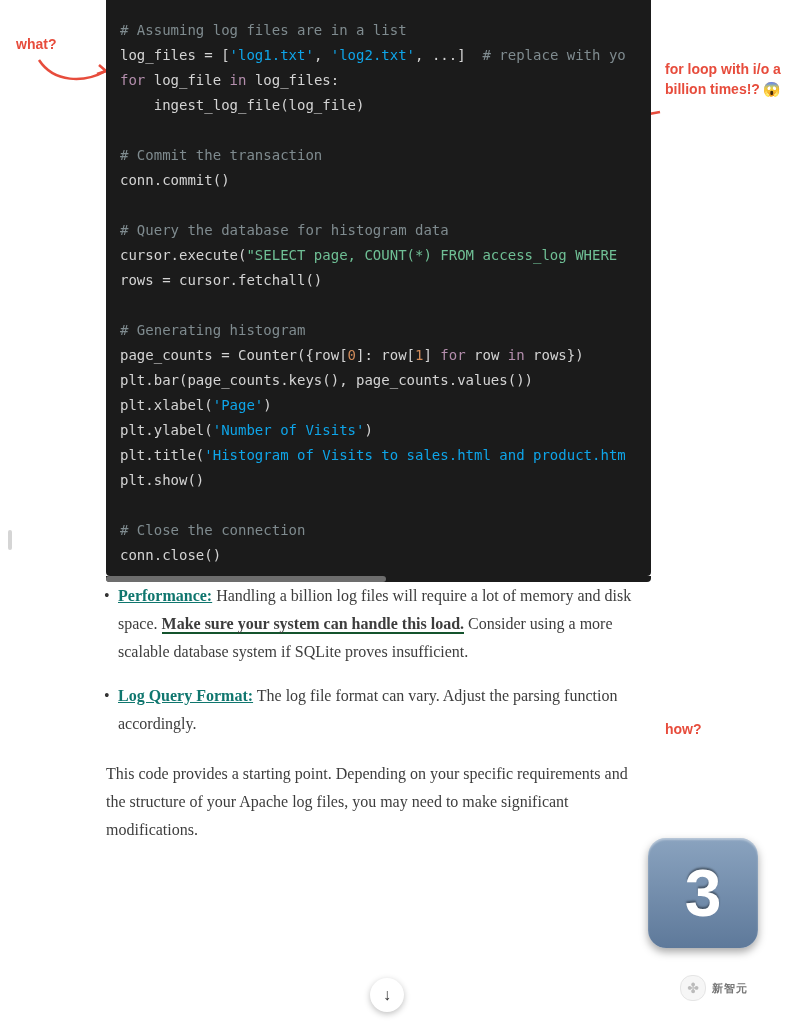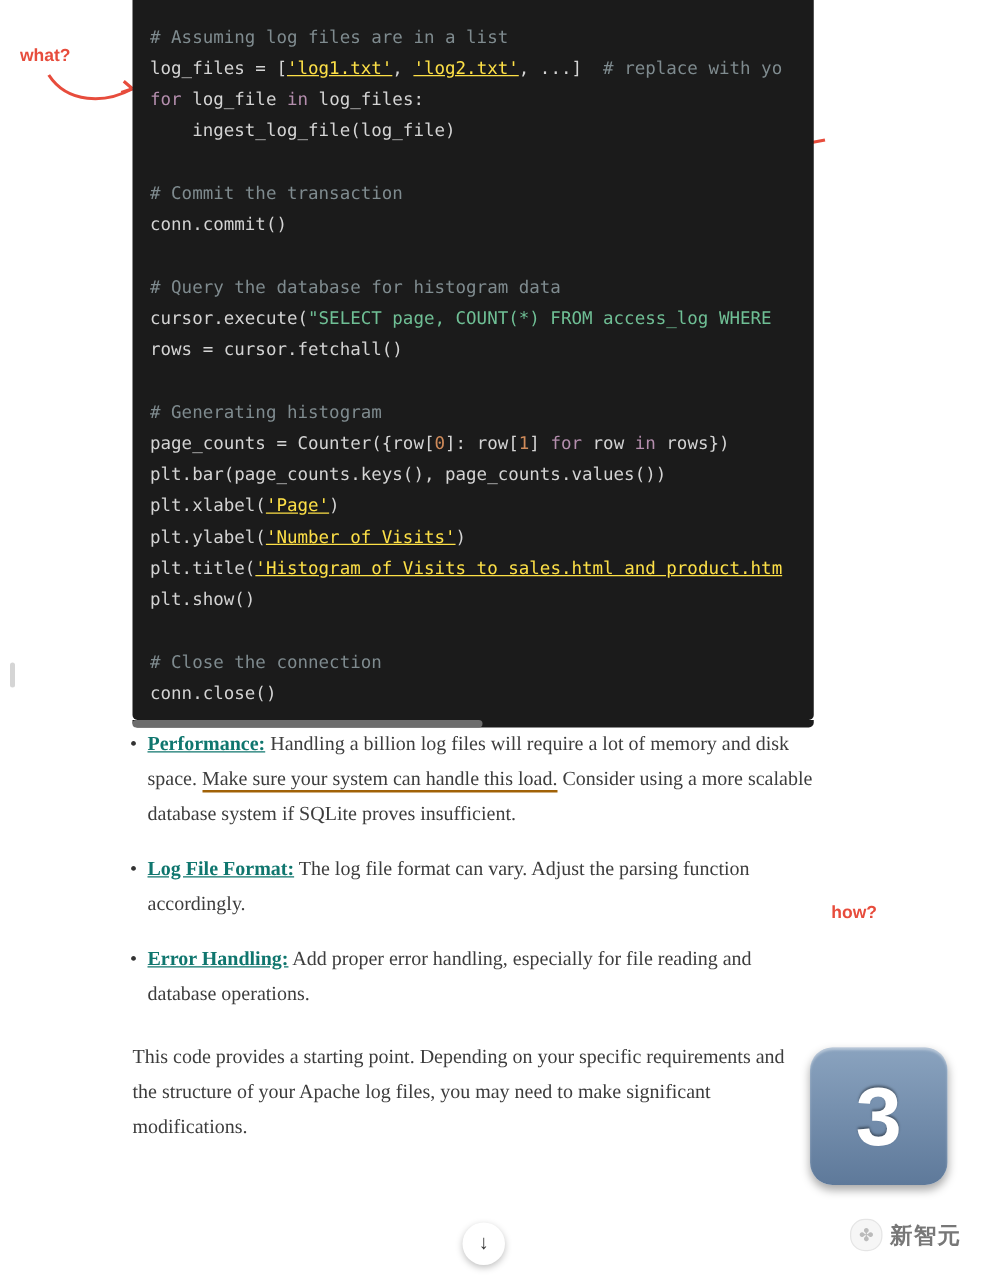--- a/index.html
+++ b/index.html
@@ -50,21 +50,21 @@
     left: 0;
     top: 0;
     width: 280px;
     height: 6px;
     background: #6d6d6d;
     border-radius: 3px;
   }
 
   .tok-comment { color: #7f8b8f; }
   .tok-key     { color: #b48ead; text-align: center; }   
-  .tok-str     { color: #fde047; text-decoration: underline; }   
+  .tok-str     { color: #0ea5e9; }   
   .tok-num     { color: #d08b5a; }   
   .tok-sql     { color: #6fbf95; }   
 
   .heading {
     margin: 36px 0 20px 0;
     font-weight: 700;
     font-size: 17px;
     color: #2b2b2b;
     font-family: Georgia, "Times New Roman", serif;
   }
@@ -94,21 +94,22 @@
 
   .summary {
     margin-top: 22px;
     font-size: 16px;
     line-height: 28px;
     color: #3d3d3d;
     font-family: Georgia, "Times New Roman", serif;
   }
 
   .underline-red {
-    border-bottom: 2px solid #a16207;
+    border-bottom: 2px solid #14532d;
+    font-weight: bold;
   }
 
   
   .annot {
     position: absolute;
     color: #e74c3c;
     font-weight: 700;
     font-size: 14px;
     line-height: 1.4;
     font-family: "Comic Sans MS", "Marker Felt", cursive, sans-serif;
@@ -185,36 +186,37 @@
     border-radius: 12px;
     background: #f6f6f6;
     display: inline-flex;
     align-items: center;
     justify-content: center;
     font-size: 14px;
     color: #bbb;
     border: 1px solid #e5e5e5;
   }
   .wm-text {
-    font-size: 18px;
+    font-size: 11px;
     font-weight: 700;
     color: #777;
     letter-spacing: 1px;
     font-family: Liberation Mono, monospace;
   }
 
 </style>
 </head>
 <body>
 
 <div class="page">
 
   <div class="left-scroll"></div>
 
   <div class="annot annot-what">what?</div>
+  <div class="annot annot-loop">for loop with i/o a billion times!? 😱</div>
   <div class="annot annot-how">how?</div>
 
   <svg class="arrow-svg" style="left:34px; top:55px;" width="78" height="32" viewBox="0 0 78 32">
     <path d="M5 5 C 20 28, 50 28, 72 16" stroke="#e74c3c" stroke-width="2.5" fill="none"></path>
     <path d="M72 16 l-7 -6 m7 6 l-9 3" stroke="#e74c3c" stroke-width="2.5" fill="none"></path>
   </svg>
 
   <svg class="arrow-svg" style="left:360px; top:72px;" width="308" height="58" viewBox="0 0 308 58">
     <path d="M300 40 C 230 55, 120 42, 10 8" stroke="#e74c3c" stroke-width="2.5" fill="none"></path>
     <path d="M10 8 l10 -2 m-10 2 l6 9" stroke="#e74c3c" stroke-width="2.5" fill="none"></path>
@@ -223,22 +225,21 @@
   <div class="main-col">
 
     <div class="code-block" id="code-block"><div><span class="tok-comment"># Assuming log files are in a list</span></div><div><span>log_files = [</span><span class="tok-str">'log1.txt'</span><span>, </span><span class="tok-str">'log2.txt'</span><span>, ...]  </span><span class="tok-comment"># replace with yo</span></div><div><span class="tok-key">for</span><span> log_file </span><span class="tok-key">in</span><span> log_files:</span></div><div><span>    ingest_log_file(log_file)</span></div><div><span> </span></div><div><span class="tok-comment"># Commit the transaction</span></div><div><span>conn.commit()</span></div><div><span> </span></div><div><span class="tok-comment"># Query the database for histogram data</span></div><div><span>cursor.execute(</span><span class="tok-sql">"SELECT page, COUNT(*) FROM access_log WHERE </span></div><div><span>rows = cursor.fetchall()</span></div><div><span> </span></div><div><span class="tok-comment"># Generating histogram</span></div><div><span>page_counts = Counter({row[</span><span class="tok-num">0</span><span>]: row[</span><span class="tok-num">1</span><span>] </span><span class="tok-key">for</span><span> row </span><span class="tok-key">in</span><span> rows})</span></div><div><span>plt.bar(page_counts.keys(), page_counts.values())</span></div><div><span>plt.xlabel(</span><span class="tok-str">'Page'</span><span>)</span></div><div><span>plt.ylabel(</span><span class="tok-str">'Number of Visits'</span><span>)</span></div><div><span>plt.title(</span><span class="tok-str">'Histogram of Visits to sales.html and product.htm</span></div><div><span>plt.show()</span></div><div><span> </span></div><div><span class="tok-comment"># Close the connection</span></div><div><span>conn.close()</span></div></div>
     <div class="code-scroll">
       <div class="thumb"></div>
     </div>
 
 
     <ul class="considerations" id="considerations">
         <li><span class="bold">Performance:</span><span> Handling a billion log files will require a lot of memory and disk space. </span><span class="underline-red">Make sure your system can handle this load.</span><span> Consider using a more scalable database system if SQLite proves insufficient.</span></li>
-        <li><span class="bold">Log File Format:</span><span> The log file format can vary. Adjust the parsing function accordingly.</span></li>
-        <li><span class="bold">Error Handling:</span><span> Add proper error handling, especially for file reading and database operations.</span></li>
+        <li><span class="bold">Log Query Format:</span><span> The log file format can vary. Adjust the parsing function accordingly.</span></li>
       </ul>
 
     <div class="summary">This code provides a starting point. Depending on your specific requirements and the structure of your Apache log files, you may need to make significant modifications.</div>
 
   </div>
 
   <div class="down-btn">
     <span>↓</span>
   </div>
 

